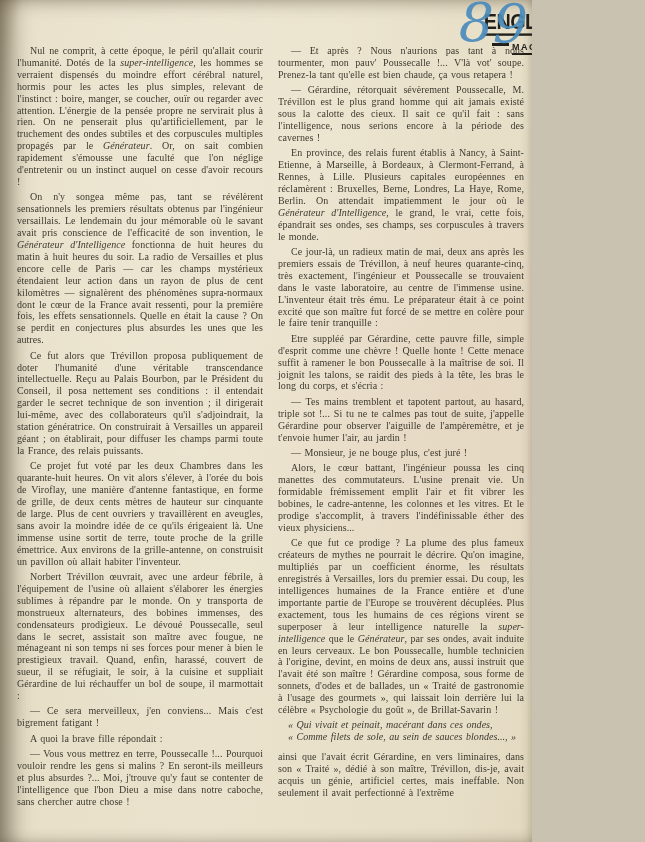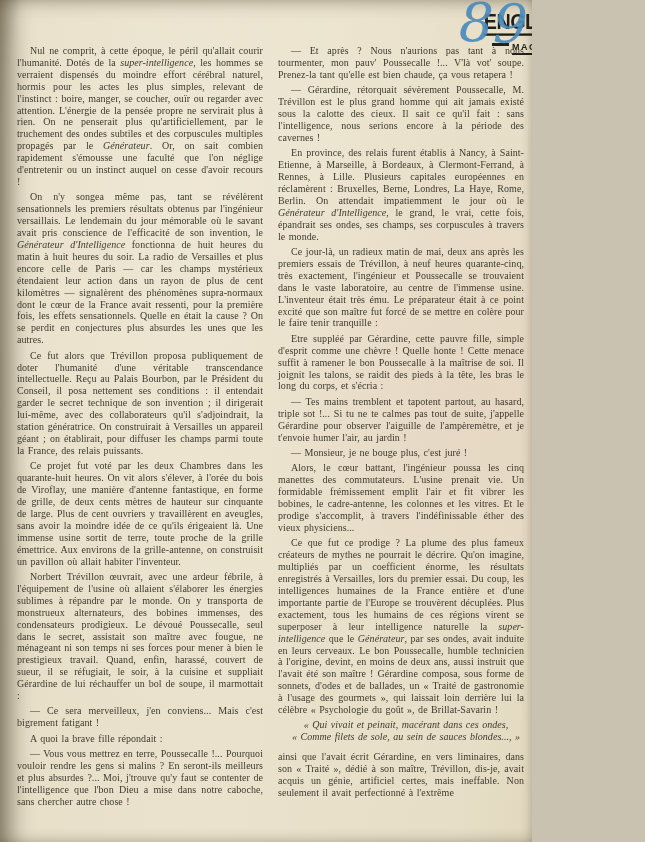--- a/index.html
+++ b/index.html
@@ -44,21 +44,21 @@
   .col{flex:1;min-width:0;}
   .para{
     margin:0 0 3.5px 0;
     font-size:10px;line-height:11.9px;
     text-align:justify;text-indent:13px;
     word-spacing:0.09em;letter-spacing:0.005em;
   }
   .para i{font-style:italic;}
   .para.flush{text-indent:0;}
   .para.verse{
-    text-align:center;text-indent:10px;font-style:italic;
+    text-align:left;text-indent:10px;font-style:italic;
     margin:0;font-size:10px;
   }
   .para.verse-last{margin-bottom:8px;}
 </style>
 </head>
 <body>
 
 <div class="page">
   <header class="page-header">
     <div class="brand">

